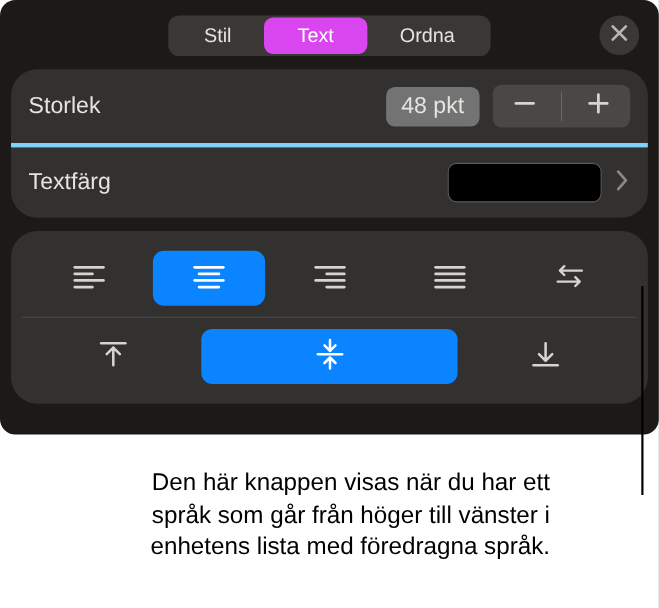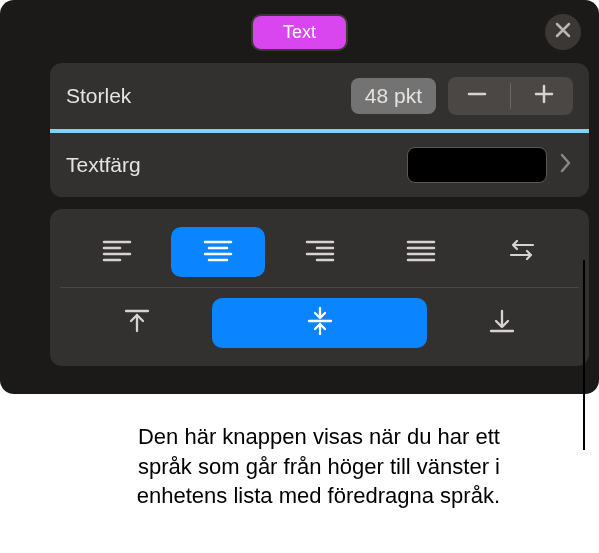--- a/index.html
+++ b/index.html
@@ -52,25 +52,24 @@
     background: #3a3735;
     display: flex;
     align-items: center;
     justify-content: center;
     cursor: pointer;
   }
   .close svg { width: 16px; height: 16px; }
 
   .card {
     background: #333130;
-    border-radius: 12px;
+    border-radius: 24px;
     padding: 0;
     margin-bottom: 12px;
     overflow: hidden;
-    margin-left: 40px;
   }
 
   .row {
     display: flex;
     align-items: center;
     padding: 14px 16px;
     gap: 12px;
   }
   .row + .row { border-top: 4px solid #7dd3fc; }
   .row-label {
@@ -153,21 +152,23 @@
   }
 </style>
 </head>
 <body>
 
 <div class="callout-wrap">
 <div class="panel">
 
   <div class="topbar">
     <div class="seg">
+      <div class="seg-item">Stil</div>
       <div class="seg-item active">Text</div>
+      <div class="seg-item">Ordna</div>
     </div>
     <div class="close">
       <span>
         <svg viewBox="0 0 16 16">
               <path d="M2 2 L14 14 M14 2 L2 14" stroke="#b8b5b2" stroke-width="2.5" stroke-linecap="round" fill="none"></path>
             </svg>
       </span>
     </div>
   </div>
 

